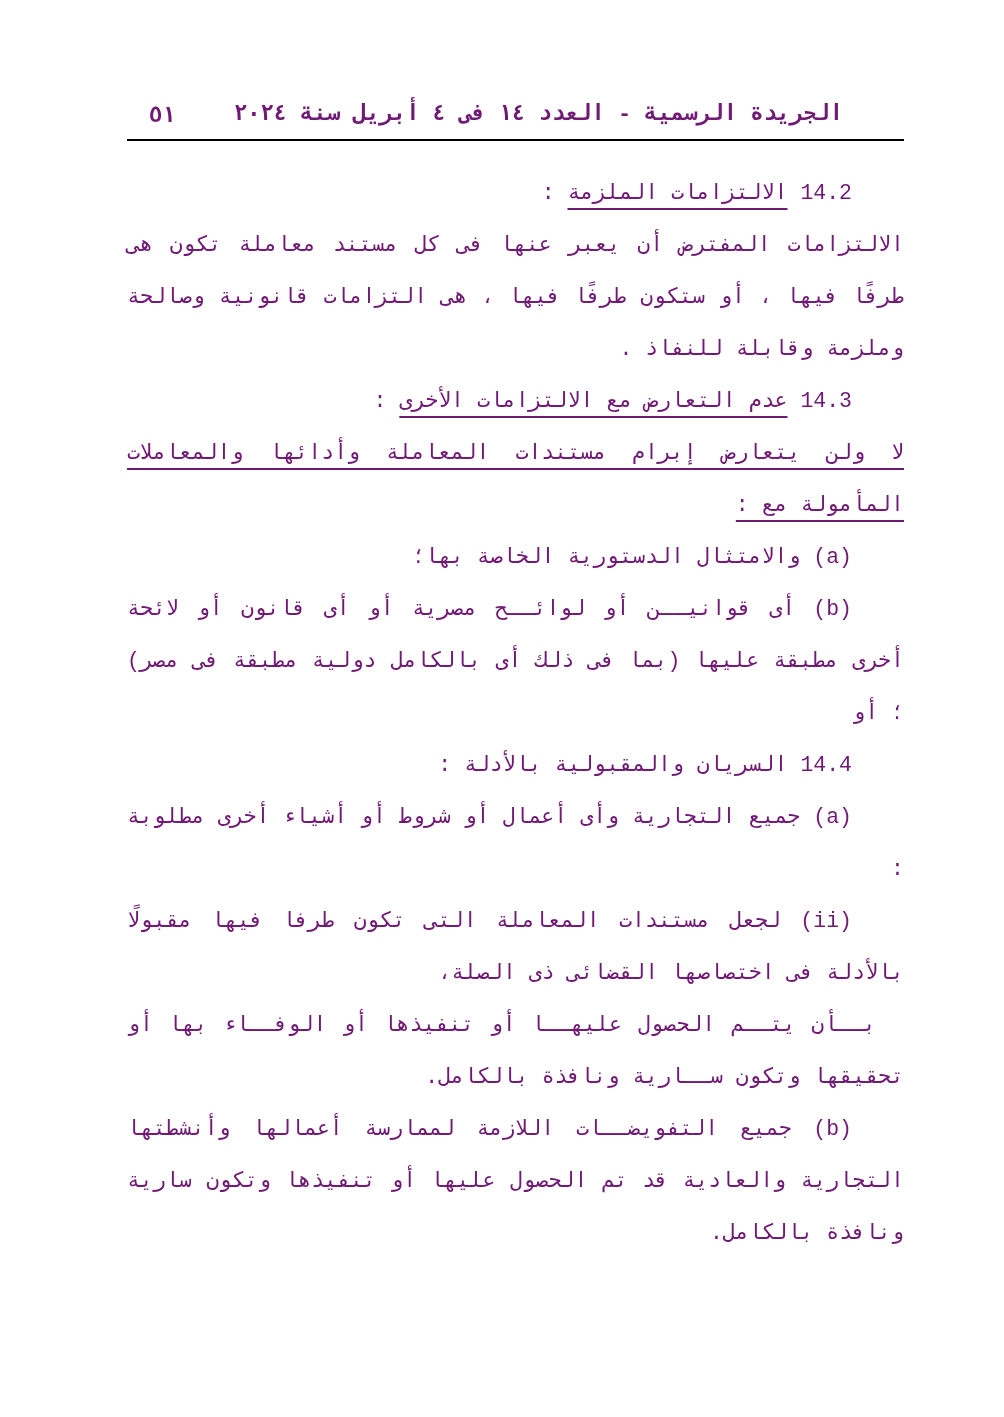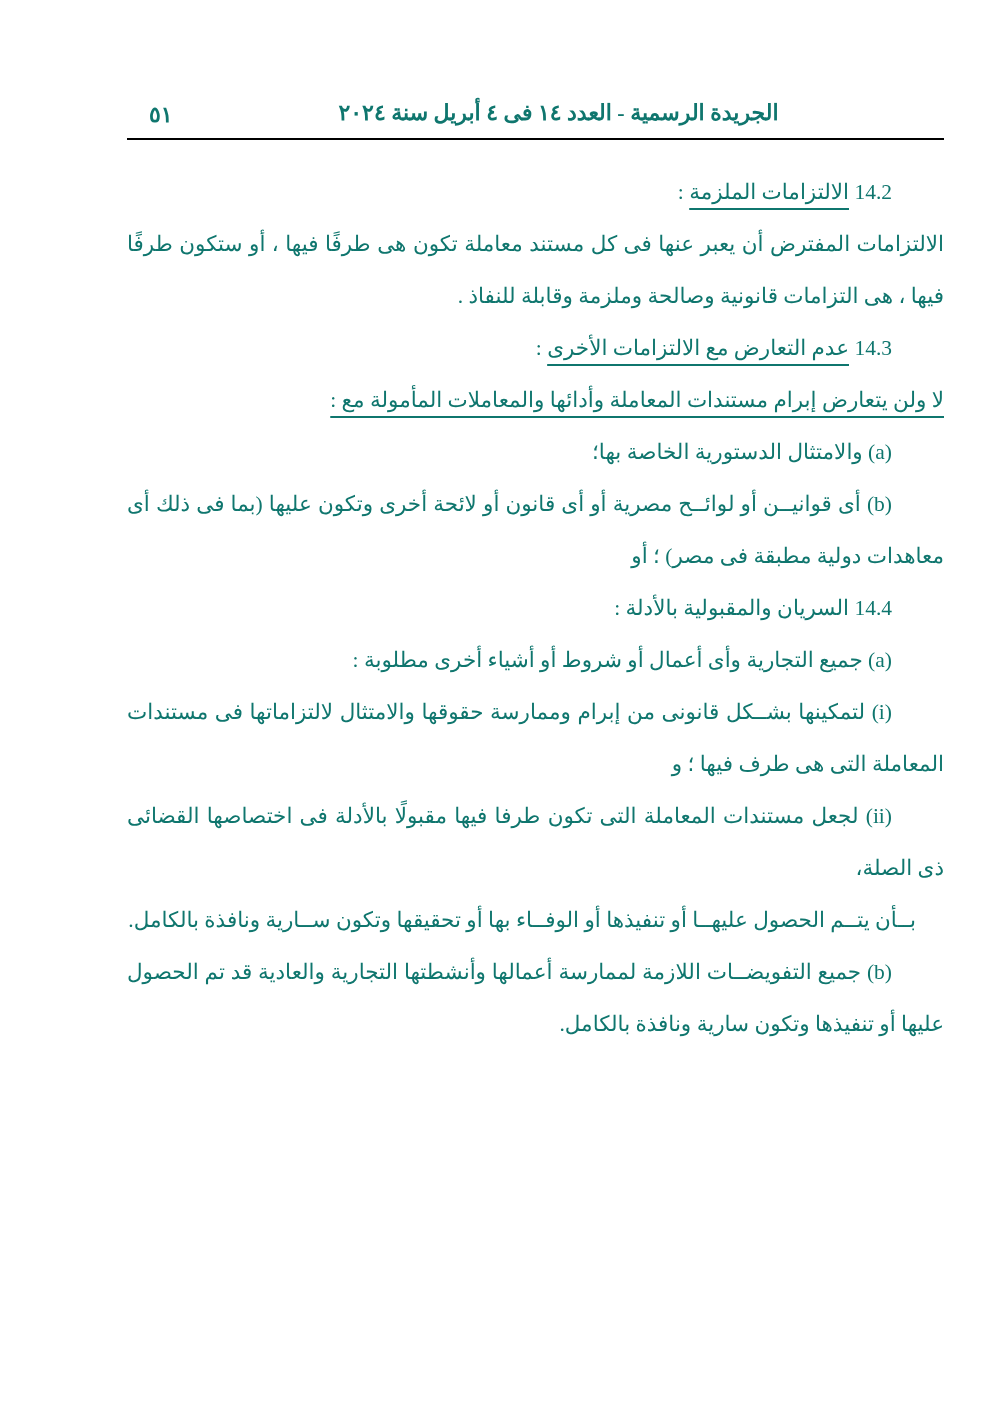--- a/index.html
+++ b/index.html
@@ -2,24 +2,24 @@
 <html lang="ar" dir="rtl"><head>
 <meta charset="utf-8">
 <style>
   html,body { margin:0; padding:0; background:#e8e8e8; }
   .page {
     position:relative;
     width:1004px; height:1417px;
     margin:0 auto;
     background:#ffffff;
     box-sizing:border-box;
-    padding:100px 60px 0 127px;
+    padding:100px 100px 0 127px;
     direction:rtl;
-    font-family:Liberation Serif, serif;
-    color:#0f766e;
+    font-family:Liberation Mono, monospace;
+    color:#701a75;
   }
   .header {
     position:relative;
     text-align:center;
     border-bottom:2px solid #000;
     padding-bottom:12px;
   }
   .header-title {
     font-size:22px;
     font-weight:bold;
@@ -73,33 +73,32 @@
     <div class="heading">
       <span>14.3</span>
       <span class="u">عدم التعارض مع الالتزامات الأخرى</span>
       <span>:</span>
     </div>
 
     <div class="u">لا ولن يتعارض إبرام مستندات المعاملة وأدائها والمعاملات المأمولة مع :</div>
 
     <div class="indent">(a) والامتثال الدستورية الخاصة بها؛</div>
 
-    <div class="indent">(b) أى قوانيــن أو لوائــح مصرية أو أى قانون أو لائحة أخرى وتكون عليها (بما فى ذلك أى معاهدات دولية مطبقة فى مصر) ؛ أو</div>
+    <div class="indent">(b) أى قوانيــن أو لوائــح مصرية أو أى قانون أو لائحة أخرى مطبقة عليها (بما فى ذلك أى بالكامل دولية مطبقة فى مصر) ؛ أو</div>
 
 
 
     <div class="heading">
       <span>14.4</span>
       <span>السريان والمقبولية بالأدلة</span>
       <span>:</span>
     </div>
 
     <div class="indent">(a) جميع التجارية وأى أعمال أو شروط أو أشياء أخرى مطلوبة :</div>
 
-    <div class="indent">(i) لتمكينها بشــكل قانونى من إبرام وممارسة حقوقها والامتثال لالتزاماتها فى مستندات المعاملة التى هى طرف فيها ؛ و</div>
 
     <div class="indent">(ii) لجعل مستندات المعاملة التى تكون طرفا فيها مقبولًا بالأدلة فى اختصاصها القضائى ذى الصلة،</div>
 
     <div class="indent-sm">بــأن يتــم الحصول عليهــا أو تنفيذها أو الوفــاء بها أو تحقيقها وتكون ســارية ونافذة بالكامل.</div>
 
     <div class="indent">(b) جميع التفويضــات اللازمة لممارسة أعمالها وأنشطتها التجارية والعادية قد تم الحصول عليها أو تنفيذها وتكون سارية ونافذة بالكامل.</div>
 
   </div>
 </div>
 

